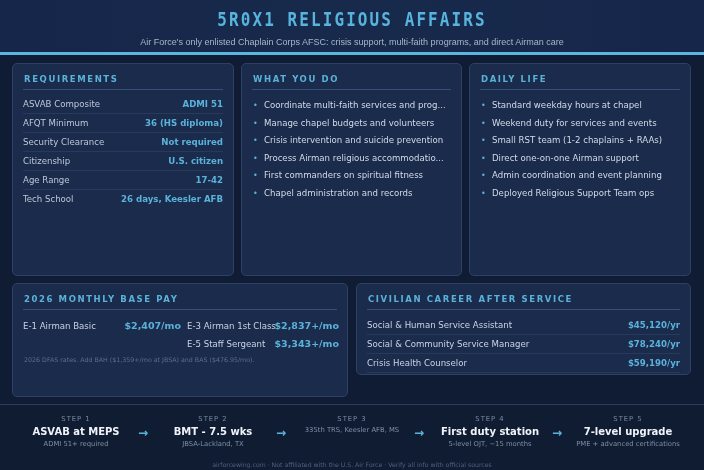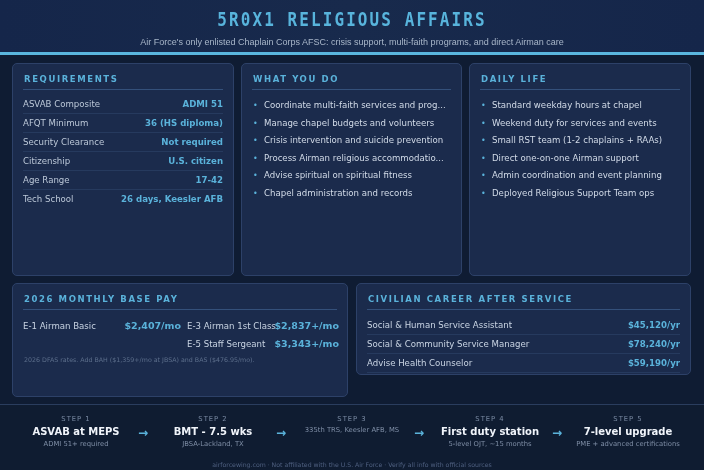--- a/index.html
+++ b/index.html
@@ -140,21 +140,21 @@
 </div>
 
 <div class="panel" style="left:241px; top:63px; width:221px; height:213px;">
   <div class="panel-title">WHAT YOU DO</div>
   <div class="panel-rule"></div>
   <div class="bullets">
     <div class="bullet"><span class="dot">•</span><span>Coordinate multi-faith services and prog...</span></div>
     <div class="bullet"><span class="dot">•</span><span>Manage chapel budgets and volunteers</span></div>
     <div class="bullet"><span class="dot">•</span><span>Crisis intervention and suicide prevention</span></div>
     <div class="bullet"><span class="dot">•</span><span>Process Airman religious accommodatio...</span></div>
-    <div class="bullet"><span class="dot">•</span><span>Advise spiritual on spiritual fitness</span></div>
+    <div class="bullet"><span class="dot">•</span><span>First commanders on spiritual fitness</span></div>
     <div class="bullet"><span class="dot">•</span><span>Chapel administration and records</span></div>
   </div>
 </div>
 
 <div class="panel" style="left:469px; top:63px; width:222px; height:213px;">
   <div class="panel-title">DAILY LIFE</div>
   <div class="panel-rule"></div>
   <div class="bullets">
     <div class="bullet"><span class="dot">•</span><span>Standard weekday hours at chapel</span></div>
     <div class="bullet"><span class="dot">•</span><span>Weekend duty for services and events</span></div>
@@ -194,21 +194,21 @@
   <div class="panel-rule"></div>
   <div class="civ-row" style="top:32px;">
     <span class="civ-label">Social &amp; Human Service Assistant</span>
     <span class="civ-val">$45,120/yr</span>
   </div>
   <div class="civ-row" style="top:51px;">
     <span class="civ-label">Social &amp; Community Service Manager</span>
     <span class="civ-val">$78,240/yr</span>
   </div>
   <div class="civ-row" style="top:70px;">
-    <span class="civ-label">Advise Health Counselor</span>
+    <span class="civ-label">Crisis Health Counselor</span>
     <span class="civ-val">$59,190/yr</span>
   </div>
   <div class="civ-row" style="top:89px;">
     <span class="civ-label">Social Worker</span>
     <span class="civ-val">$61,330/yr</span>
   </div>
   <div class="civ-note">BLS Occupational Outlook Handbook, May 2024. Social service careers in related fields.</div>
 </div>
 
 <div class="steps-bar">

